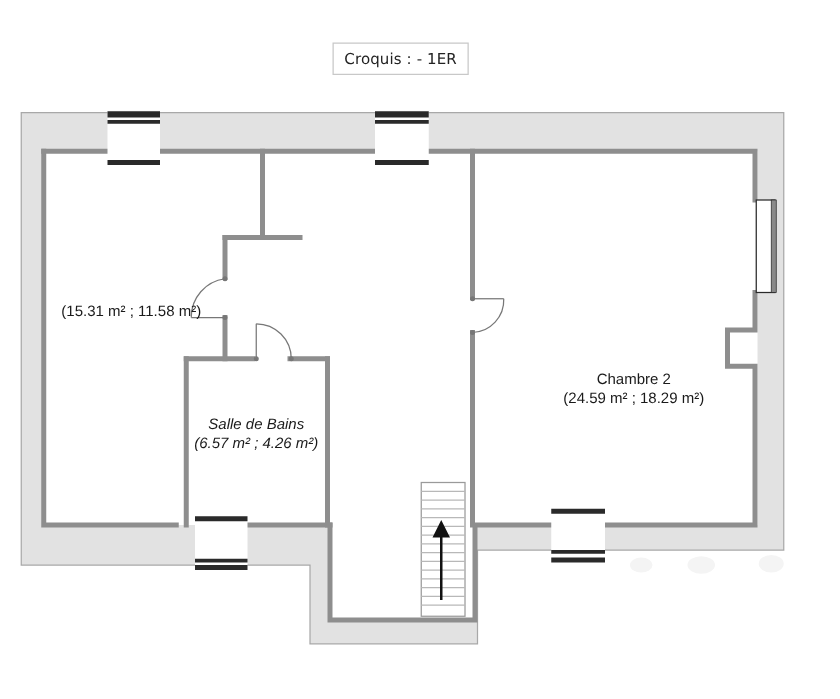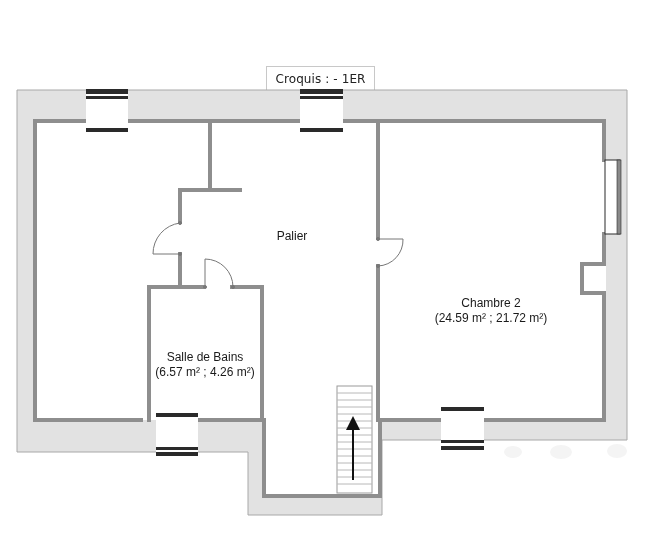--- a/index.html
+++ b/index.html
@@ -1,21 +1,21 @@
 <!DOCTYPE html>
 <html><head>
 <meta charset="utf-8">
 <style>
   html, body { margin: 0; padding: 0; background: #ffffff; }
   body { width: 672px; height: 559px; position: relative; overflow: hidden; font-family: "Liberation Sans", sans-serif; }
   .title-box {
     position: absolute; left: 266px; top: 34px; width: 109px; height: 26px;
     border: 1px solid #c8c8c8; background: #fff; box-sizing: border-box;
     font-family: "DejaVu Sans", sans-serif; font-size: 12px; color: #222;
-    display: flex; align-items: center; justify-content: center; letter-spacing: 0.1px; margin-top: 32px;
+    display: flex; align-items: center; justify-content: center; letter-spacing: 0.1px;
   }
   svg.plan { position: absolute; left: 0; top: 0; }
   .room-label {
     position: absolute; text-align: center; font-size: 12px; color: #1a1a1a; line-height: 15px;
     font-family: "Liberation Sans", sans-serif; white-space: nowrap; transform: translateX(-50%);
   }
 </style>
 </head>
 <body>
 
@@ -131,24 +131,24 @@
       <line x1="337" y1="484" x2="372" y2="484"></line>
     </g>
     <g>
       <line x1="353" y1="428" x2="353" y2="480" stroke="#111" stroke-width="2"></line>
       <polygon points="346,430 360,430 353,416" fill="#111"></polygon>
     </g>
   </g>
 </svg>
 
 <div class="room-label" style="left:105px; top:242px;">
+  <div>(15.31 m² ; 11.58 m²)</div>
 </div>
 <div class="room-label" style="left:292px; top:229px;">
-  <div>Palier</div>
 </div>
-<div class="room-label" style="left:491px; top:296px;">
+<div class="room-label" style="left:507px; top:296px;">
   <div>Chambre 2</div>
-  <div>(24.59 m² ; 21.72 m²)</div>
+  <div>(24.59 m² ; 18.29 m²)</div>
 </div>
-<div class="room-label" style="left:205px; top:350px;">
+<div class="room-label" style="left:205px; top:332px;font-style:italic;">
   <div>Salle de Bains</div>
   <div>(6.57 m² ; 4.26 m²)</div>
 </div>
 
 </body></html>

